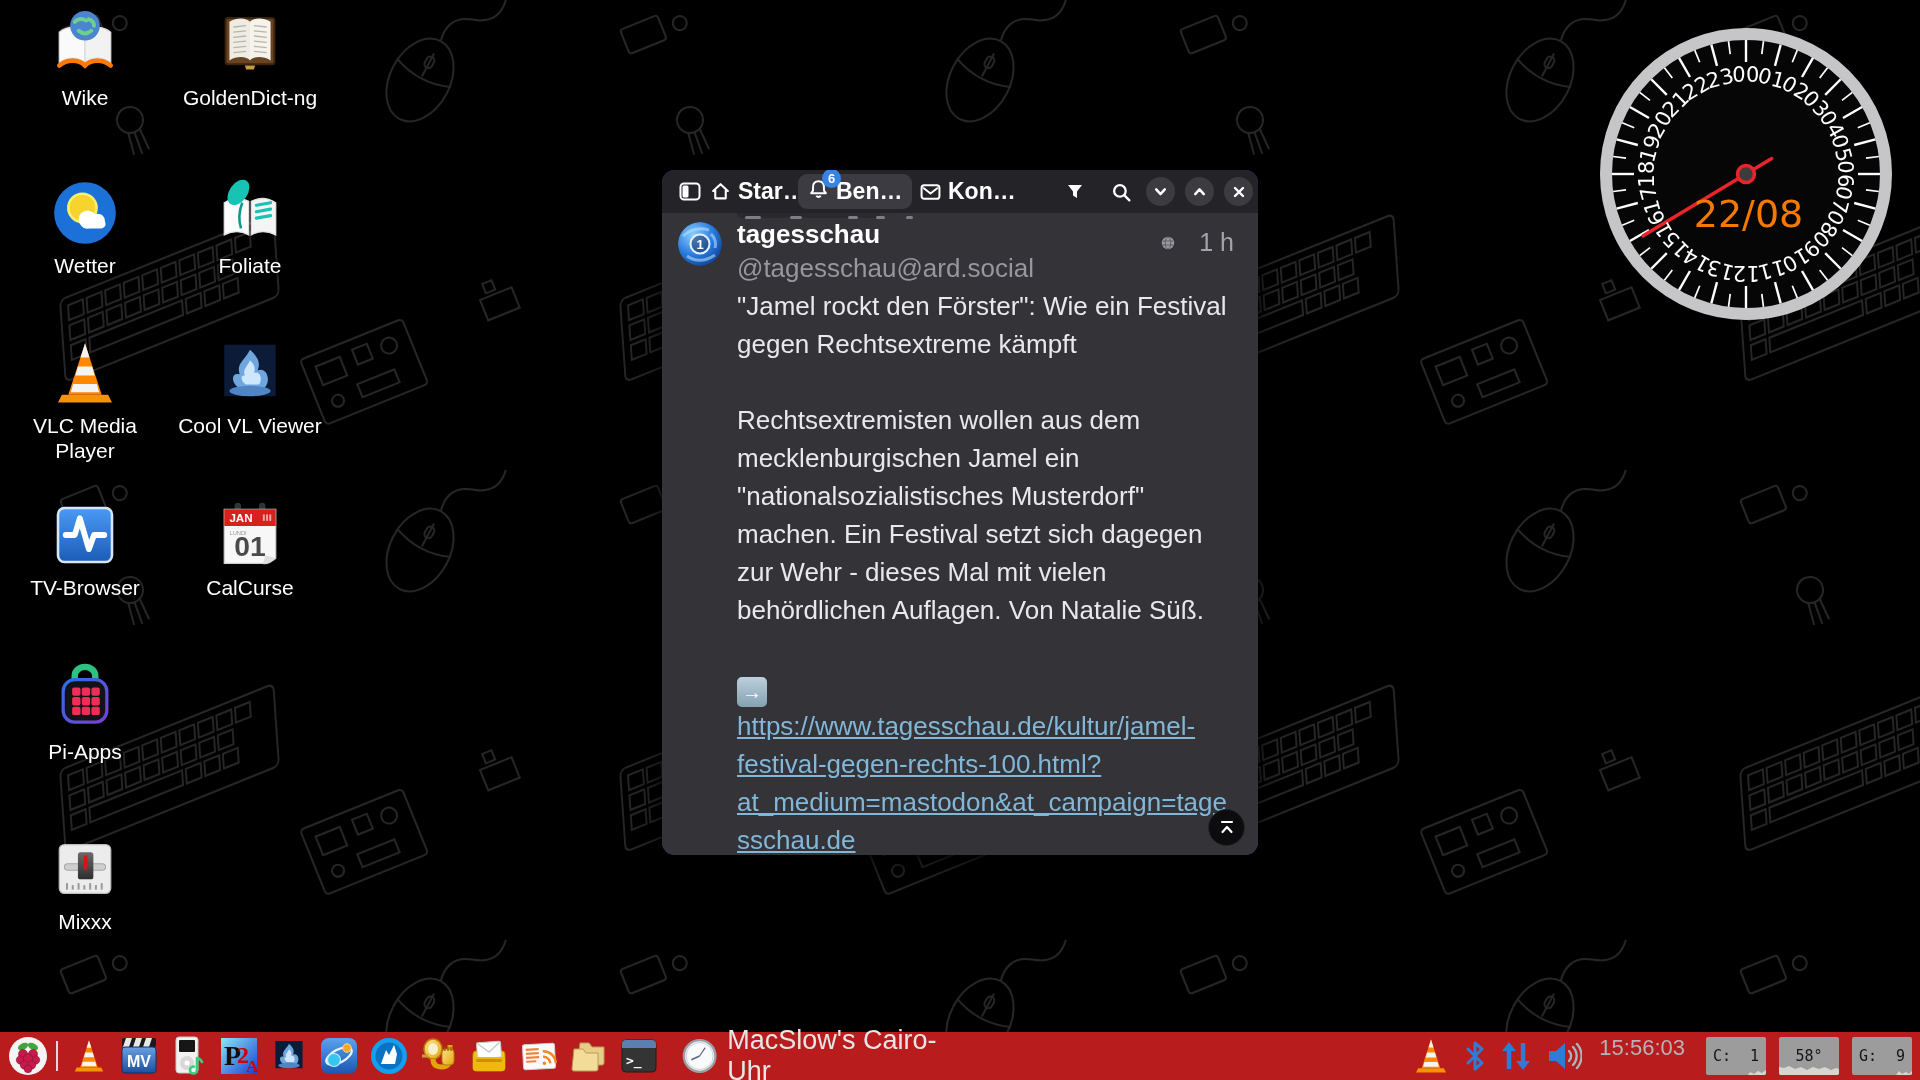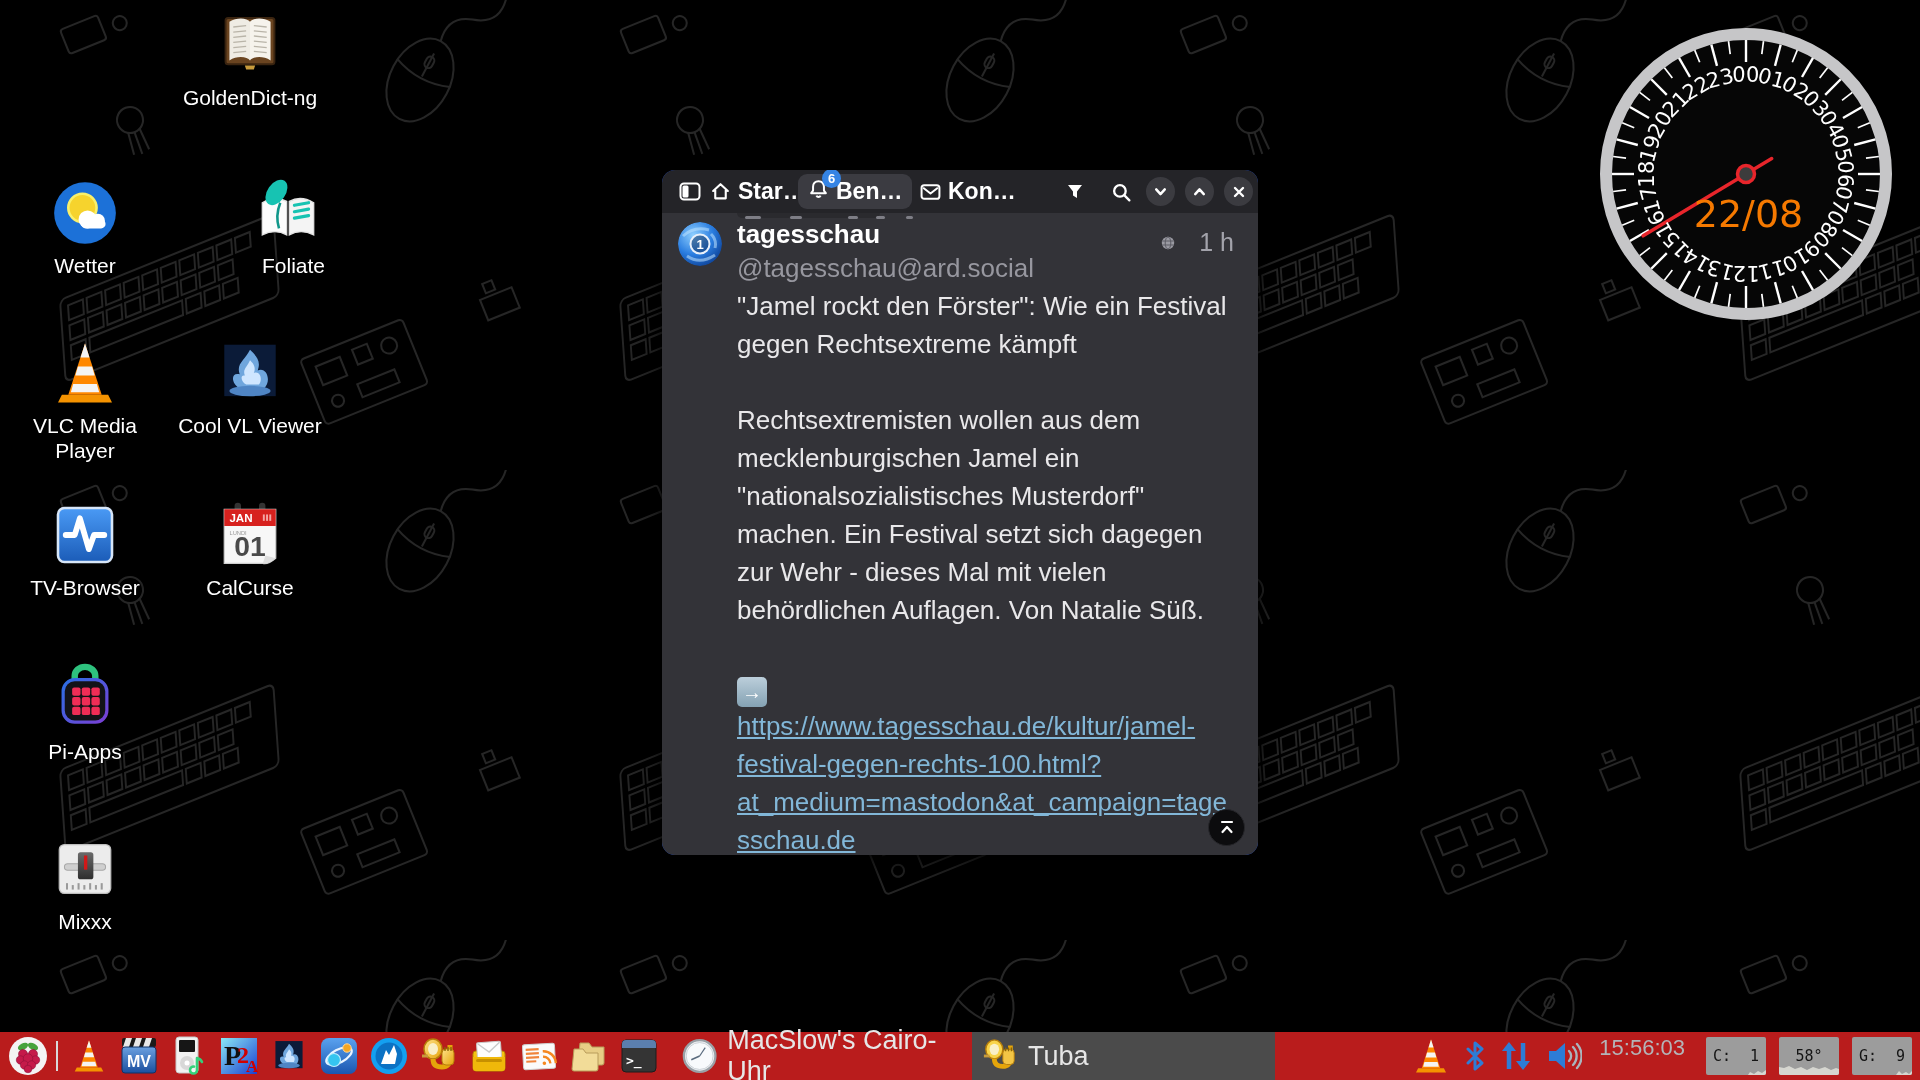--- a/index.html
+++ b/index.html
@@ -155,20 +155,32 @@
             <rect x="0" y="0" width="40" height="26" rx="3"></rect>
               <circle cx="58" cy="16" r="7"></circle>
           </g>
         </g>
       </pattern>
     </defs>
     <rect width="1920" height="1080" fill="#000"></rect>
     <rect width="1920" height="1080" fill="url(#hw)"></rect>
   </svg>
 
+  <div class="dicon" style="left:10px; top:8px;">
+    <span class="ic">
+      <svg width="72" height="72" viewBox="0 0 56 56">
+        <path d="M8,18 C14,13 23,13 28,18 L28,42 C23,37 14,37 8,42 Z" fill="#fafafa" stroke="#dcdcdc"></path>
+        <path d="M48,18 C42,13 33,13 28,18 L28,42 C33,37 42,37 48,42 Z" fill="#f2f2f2" stroke="#dcdcdc"></path>
+        <path d="M8,44 C14,39 23,39 28,44 C33,39 42,39 48,44" fill="none" stroke="#ff7800" stroke-width="3.5" stroke-linecap="round"></path>
+        <circle cx="28" cy="13" r="11.5" fill="#4a86cf"></circle>
+        <path d="M20,10 q4,-4 9,-1 M23,17 q5,4 10,0 M31,8 q4,1 4,5" stroke="#6fd08c" stroke-width="3" fill="none" stroke-linecap="round"></path>
+      </svg>
+    </span>
+    <span class="lbl">Wike</span>
+  </div>
 
   <div class="dicon" style="left:175px; top:8px;">
     <span class="ic">
       <svg width="72" height="72" viewBox="0 0 56 56">
         <rect x="9" y="7" width="38" height="36" rx="2" fill="#6a4420" stroke="#3a2410" stroke-width="1.5"></rect>
         <path d="M12,10 C18,6 26,7 28,10 L28,40 C26,37 18,36 12,40 Z" fill="#efece4"></path>
         <path d="M44,10 C38,6 30,7 28,10 L28,40 C30,37 38,36 44,40 Z" fill="#f6f3ec"></path>
         <g stroke="#b9b4a8" stroke-width="1">
           <line x1="15" y1="14" x2="25" y2="13"></line>
             <line x1="15" y1="18" x2="25" y2="17"></line>
@@ -195,21 +207,21 @@
         <circle cx="28" cy="28" r="24" fill="#1c71d8"></circle>
         <circle cx="26" cy="24" r="11" fill="#f6d32d" stroke="#f9f06b" stroke-width="2"></circle>
         <circle cx="30" cy="33" r="7" fill="#fff"></circle>
           <circle cx="38" cy="34" r="5.5" fill="#fff"></circle>
         <rect x="25" y="33" width="19" height="7" rx="3.5" fill="#fff"></rect>
       </svg>
     </span>
     <span class="lbl">Wetter</span>
   </div>
 
-  <div class="dicon" style="left:175px; top:176px;align-items:flex-end;">
+  <div class="dicon" style="left:175px; top:176px;">
     <span class="ic">
       <svg width="72" height="72" viewBox="0 0 56 56">
         <path d="M8,20 Q18,14 27,19 L27,45 Q18,40 8,45 Z" fill="#fcfcfc" stroke="#e2e2e2"></path>
         <path d="M48,20 Q38,14 29,19 L29,45 Q38,40 48,45 Z" fill="#f4f4f4" stroke="#e2e2e2"></path>
         <g stroke="#17c3b2" stroke-width="2.5" stroke-linecap="round">
           <line x1="33" y1="22" x2="44" y2="20"></line>
             <line x1="33" y1="27" x2="44" y2="25"></line>
             <line x1="33" y1="32" x2="44" y2="30"></line>
         </g>
         <ellipse cx="19" cy="12" rx="7" ry="11" transform="rotate(35 19 12)" fill="#17c3b2"></ellipse>
@@ -715,35 +727,20 @@
     <div class="winbtn" id="winbtn-cairo">
       <svg width="38" height="38" viewBox="0 0 38 38">
         <circle cx="19" cy="19" r="17" fill="#eef1f4" stroke="#9aa0a6" stroke-width="2.5"></circle>
         <circle cx="19" cy="19" r="14.5" fill="#f8fafc" stroke="#c9ced4" stroke-width="1"></circle>
         <line x1="19" y1="19" x2="10" y2="23" stroke="#5a6b7e" stroke-width="1.6"></line>
         <line x1="19" y1="19" x2="25" y2="10" stroke="#5a6b7e" stroke-width="1.3"></line>
       </svg>
       <span>MacSlow's Cairo-Uhr</span>
     </div>
 
-    <div class="winbtn" id="winbtn-tuba">
-      <svg width="36" height="36" viewBox="0 0 38 38">
-        <ellipse cx="13" cy="12" rx="9" ry="10" fill="#f8d44a" stroke="#b87f0a" stroke-width="1.5"></ellipse>
-        <ellipse cx="13" cy="12" rx="5" ry="6" fill="#f9f0c8"></ellipse>
-        <path d="M13,22 q0,8 9,8 q8,0 8,-10 v-12" fill="none" stroke="#e5a50a" stroke-width="5"></path>
-        <rect x="22" y="12" width="12" height="16" rx="4" fill="#f3c545" stroke="#b87f0a"></rect>
-        <g stroke="#8a6508" stroke-width="1.4">
-            <line x1="25" y1="14" x2="25" y2="10"></line>
-            <line x1="28" y1="14" x2="28" y2="10"></line>
-            <line x1="31" y1="14" x2="31" y2="10"></line>
-          </g>
-        <line x1="2" y1="19" x2="8" y2="19" stroke="#c89b3c" stroke-width="3"></line>
-      </svg>
-      <span>Tuba</span>
-    </div>
 
     <div id="tray">
       <svg width="40" height="40" viewBox="0 0 56 56">
         <path d="M10,45 h36 l3,6 h-42 Z" fill="#f59300"></path>
         <polygon points="28,5 41,45 15,45" fill="#ff8800"></polygon>
         <polygon points="28,5 31.5,16 24.5,16" fill="#f4f4f4"></polygon>
         <polygon points="22.5,23 33.5,23 35.5,30 20.5,30" fill="#f4f4f4"></polygon>
         <polygon points="18.8,36.5 37.2,36.5 39,43 17,43" fill="#f4f4f4"></polygon>
       </svg>
       <svg width="22" height="30" viewBox="0 0 22 30">

